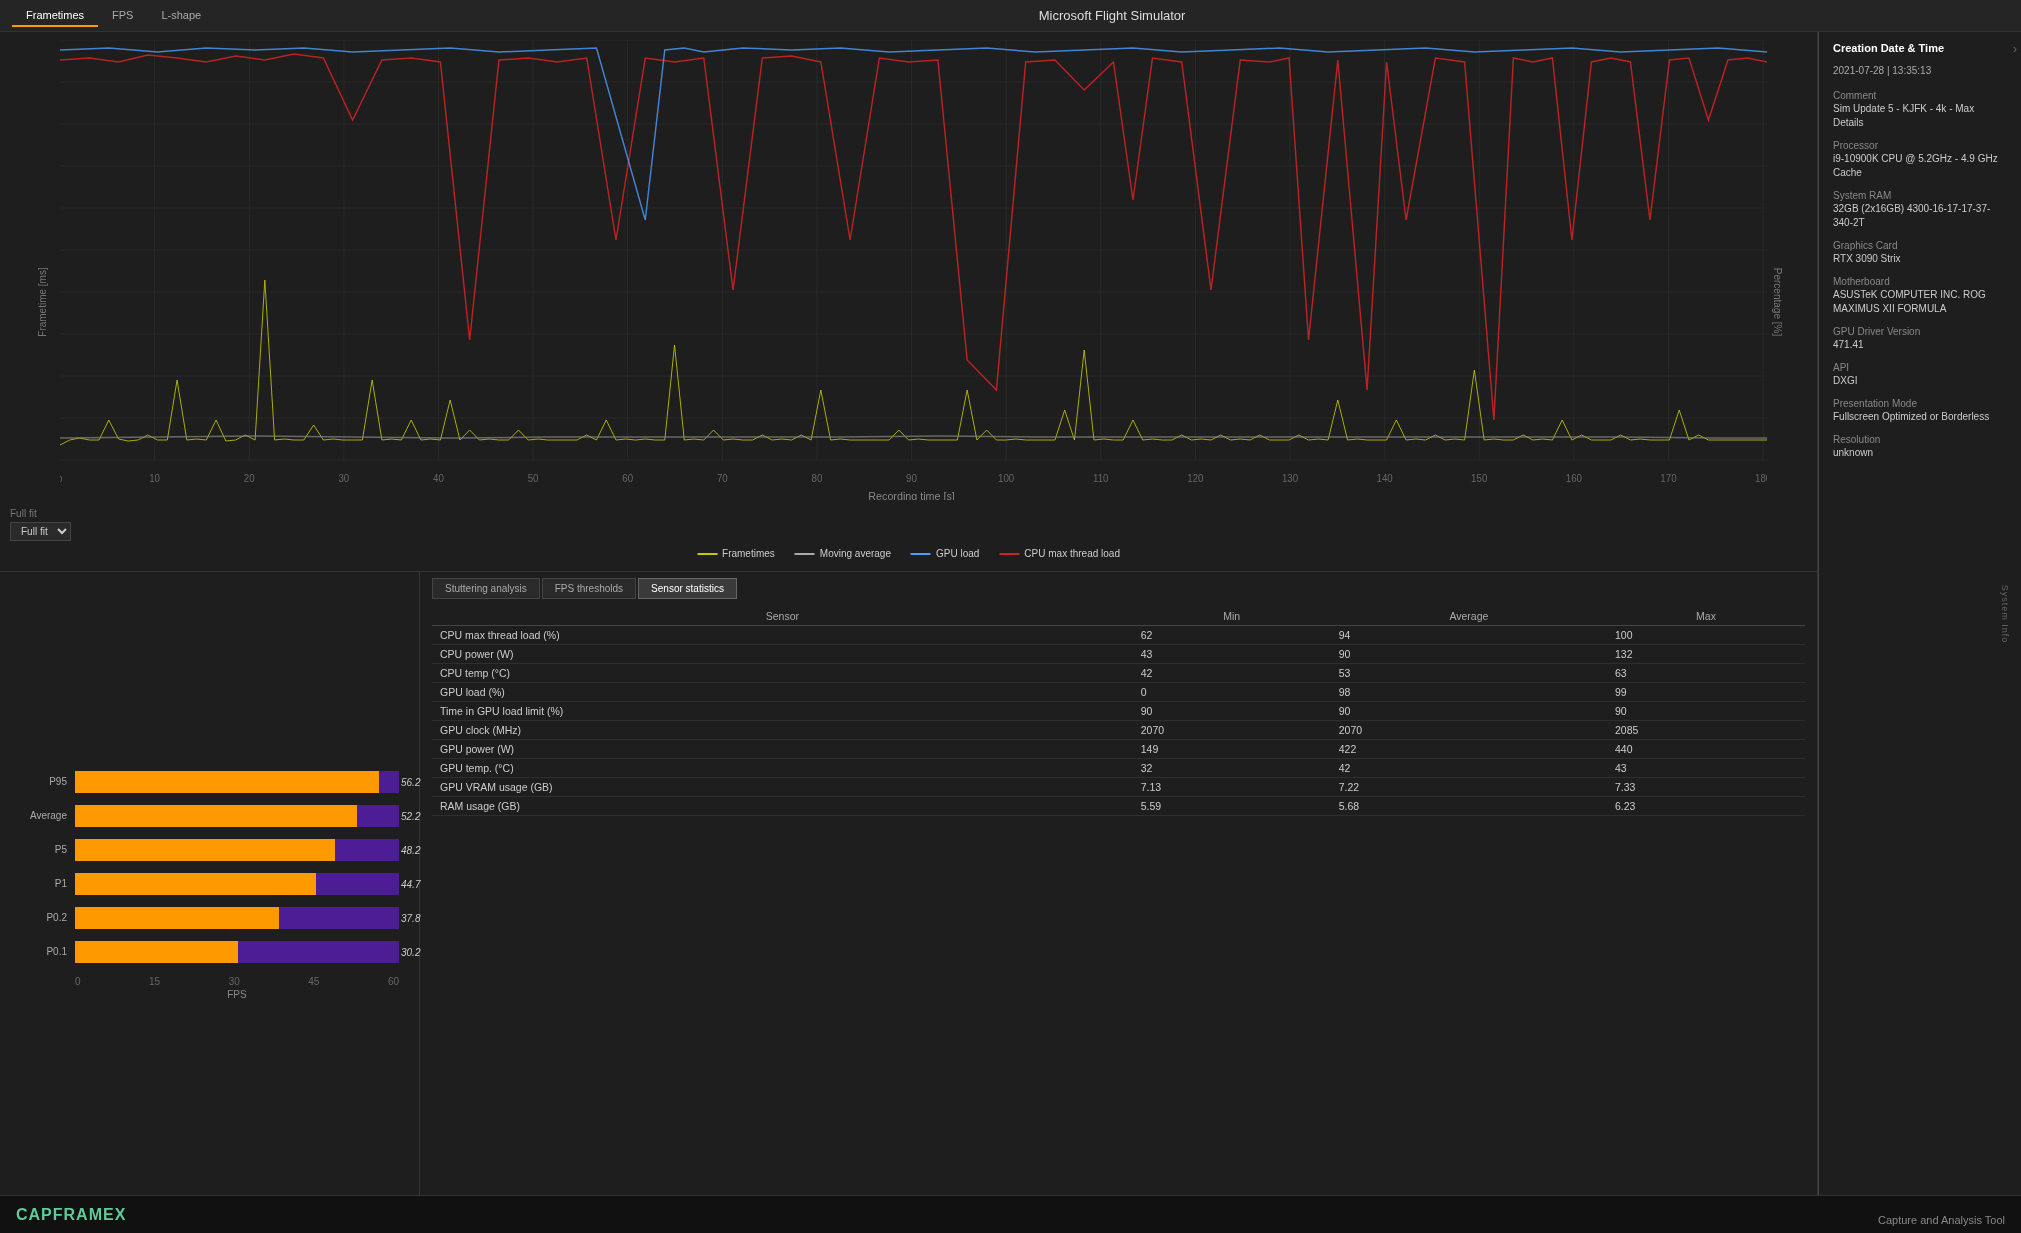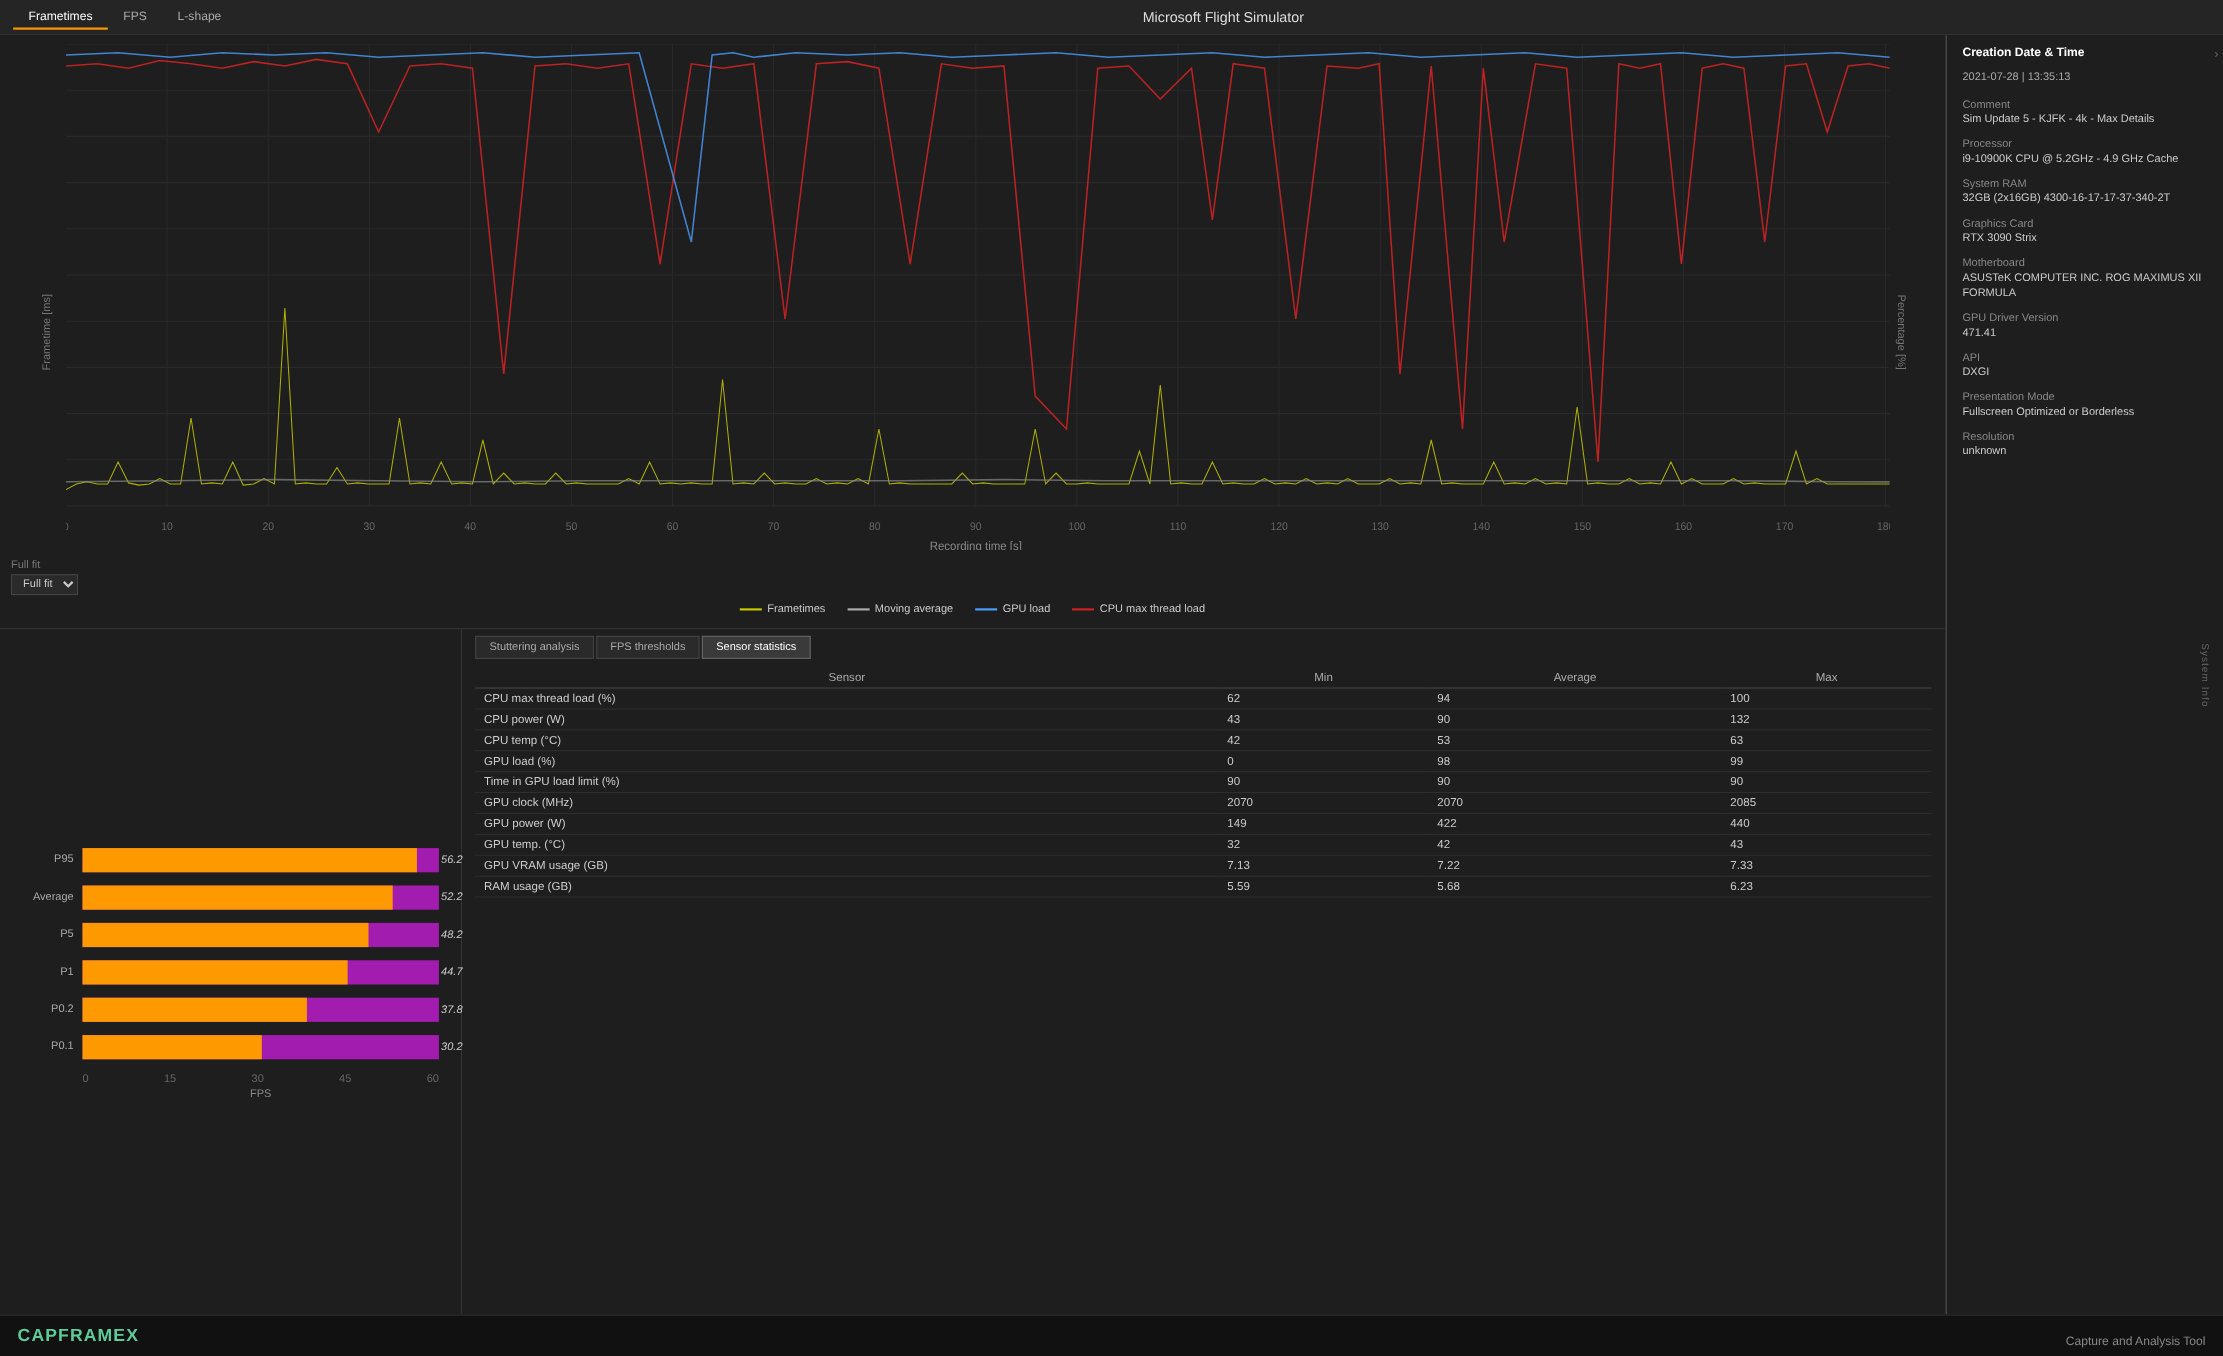--- a/index.html
+++ b/index.html
@@ -98,21 +98,21 @@
     .bar-label {
       width: 55px;
       text-align: right;
       padding-right: 8px;
       color: #aaa;
       font-size: 10px;
     }
     .bar-outer {
       flex: 1;
       height: 22px;
-      background: #a21caf;
+      background: #4c1d95;
       position: relative;
       font-style: italic;
     }
     .bar-inner {
       height: 100%;
       background: #f90;
     }
     .bar-value {
       position: absolute;
       right: -30px;
@@ -180,21 +180,21 @@
       font-weight: normal;
     }
     .sensor-table td {
       padding: 3px 8px;
       color: #ccc;
       border-bottom: 1px solid #2e2e2e;
     }
 
     
     .system-info {
-      width: 252px;
+      width: 203px;
       background: #1e1e1e;
       border-left: 1px solid #444;
       padding: 10px 14px;
       overflow-y: auto;
       font-size: 10px;
     }
     .system-info-title {
       color: #fff;
       font-size: 11px;
       font-weight: bold;

